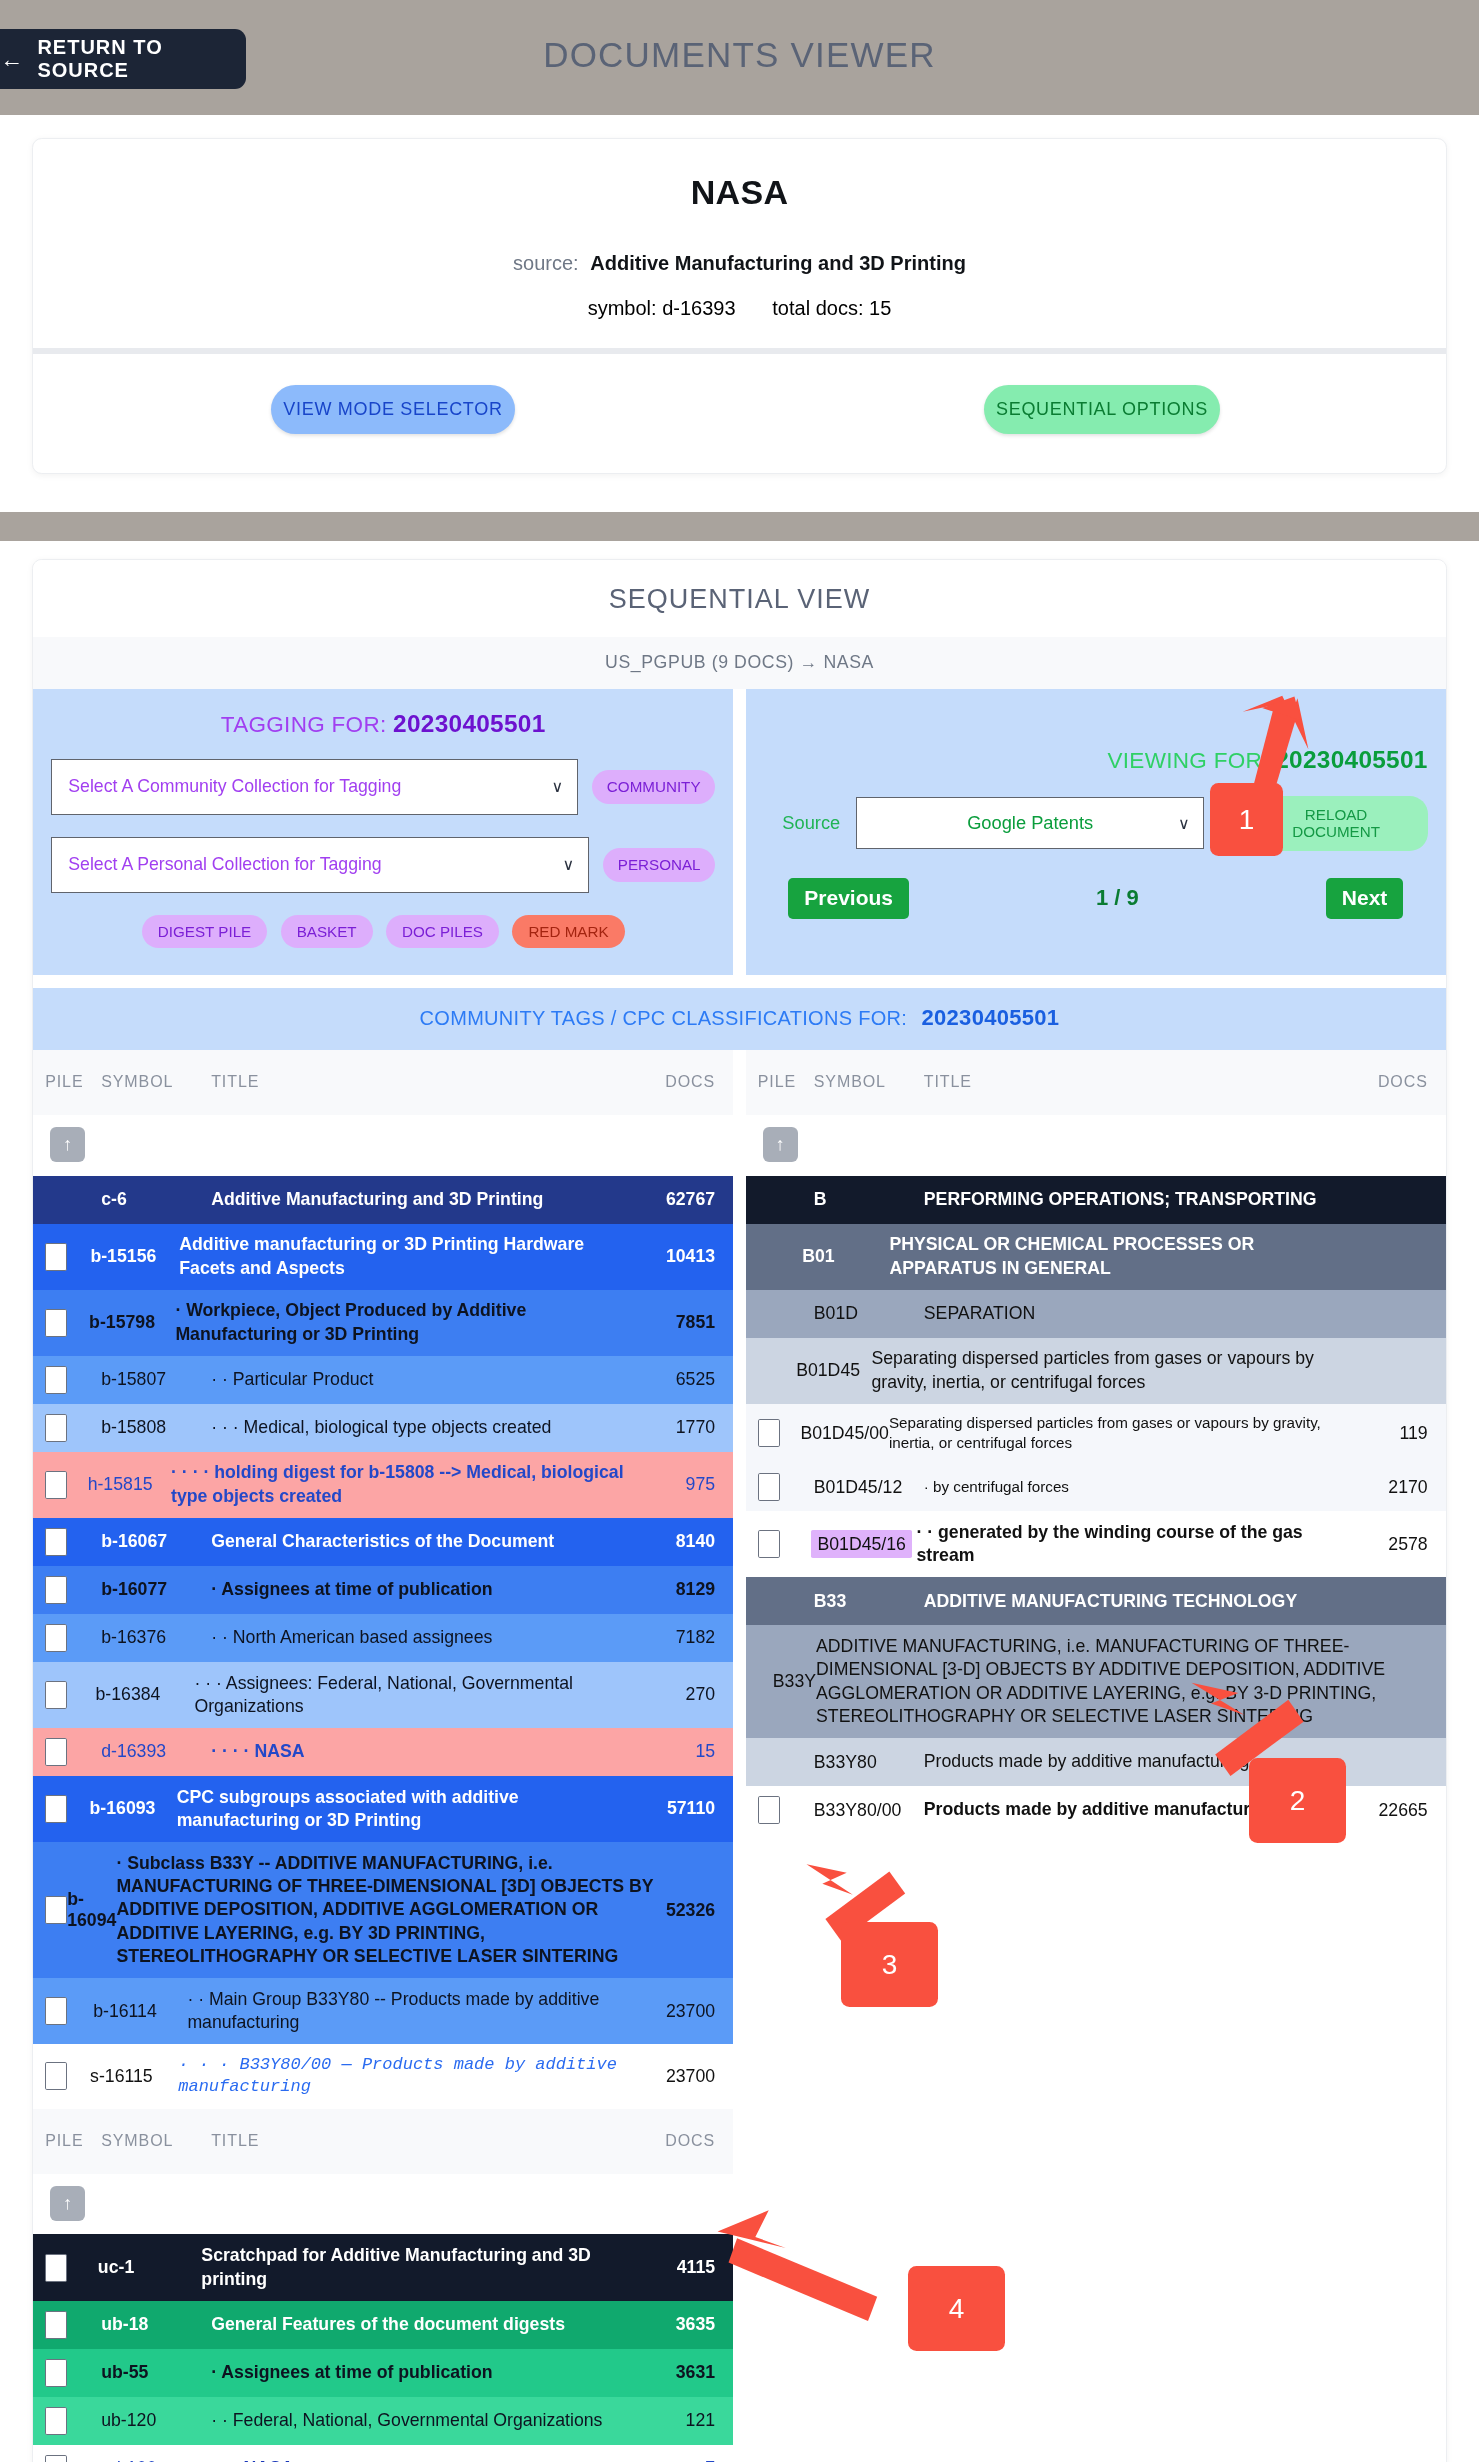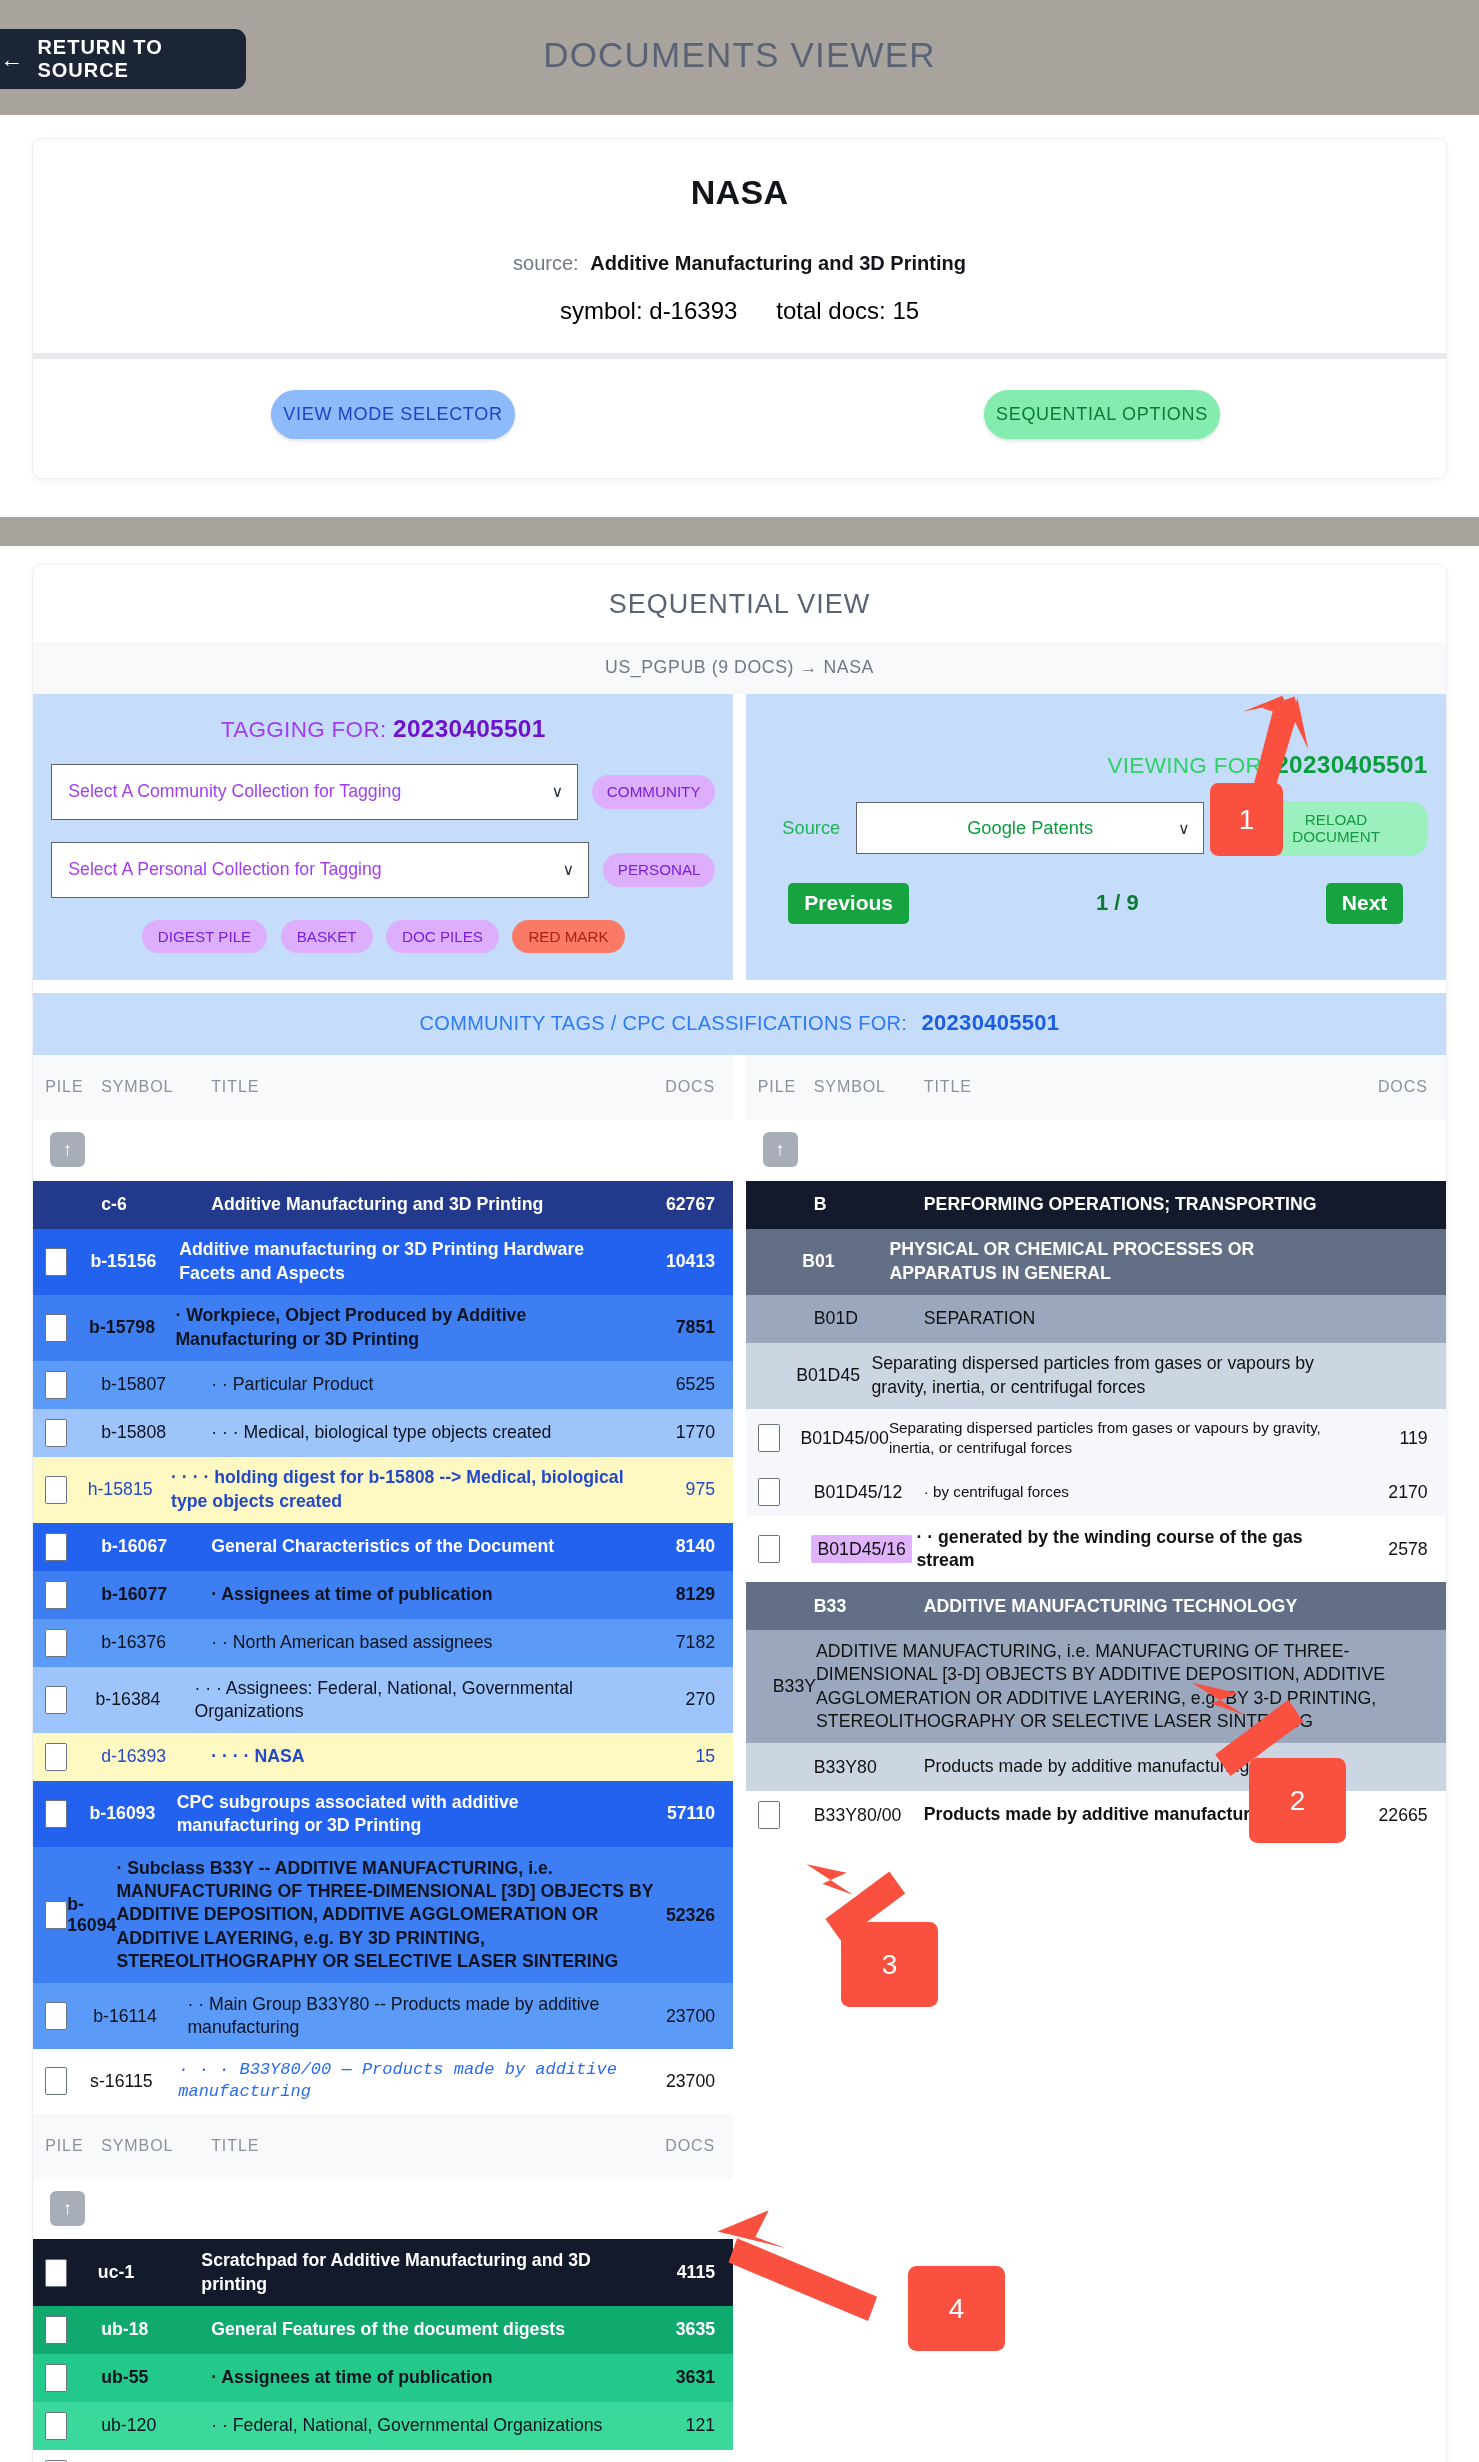--- a/index.html
+++ b/index.html
@@ -41,21 +41,21 @@
   .card{
     border:1.2px solid #eceef1; border-radius:9.7px; background:#fff;
     box-shadow:0 1.8px 6.1px rgba(0,0,0,.05);
     overflow:hidden;
   }
   .card-body{ padding:34px 0 28px 0; text-align:center; }
   .src-title{ font-size:34px; font-weight:700; color:#111418; letter-spacing:0.3px;}
   .meta-row{ margin-top:40px; font-size:20px; }
   .meta-row .lbl{ color:#6f7886; font-weight:400; }
   .meta-row .val{ color:#111418; font-weight:700; margin-left:6.1px;}
-  .meta-row2{ margin-top:22px; font-size:24px; }
+  .meta-row2{ margin-top:22px; font-size:20px; }
   .meta-row2 .gap{ display:inline-block; width:25.6px; }
   .card-divider{ height:6.1px; background:#e8eaee; }
   .card-actions{
     padding:30.5px 0 39px 0; display:flex; align-items:center;
   }
   .pill-btn{
     border:none; border-radius:24.4px; padding:14px 0;
     font-size:18px; letter-spacing:0.7px; cursor:pointer;
     font-family:"Liberation Sans", sans-serif;
   }
@@ -177,21 +177,21 @@
   .c-title{ flex:1 1 auto; font-size:17.7px; padding-right:12.2px; line-height:1.32;}
   .c-docs{ width:73px; text-align:right; font-size:17.7px;}
 
   
   .r-c6{ background:#23398b; color:#fff; font-weight:700; }
   .r-c6 .c-symbol, .r-c6 .c-title, .r-c6 .c-docs{ font-weight:700; }
   .r-l1{ background:#2362ef; color:#fff; font-weight:700; }
   .r-l2{ background:#3d7ef2; color:#0d1320; font-weight:700; }
   .r-l3{ background:#5b9bf7; color:#0d1320; }
   .r-l4{ background:#9ec5fb; color:#0d1320; }
-  .r-link{ background:#fef9c3; color:#2348c8; }
+  .r-link{ background:#fca5a5; color:#2348c8; }
   .r-link .c-title{ color:#2348c8; font-weight:700;}
   .r-mono .c-title{ font-family:"Liberation Mono", monospace; font-size:17px; color:#2a6bf0; font-weight:400;font-style:italic;}
   .r-mono .c-symbol{ color:#111; }
   .r-mono .c-docs{ color:#111; }
 
   
   .r-b{ background:#121a2b; color:#fff; font-weight:700; }
   .r-b01{ background:#626f87; color:#fff; font-weight:700; }
   .r-b01d{ background:#9aa7bd; color:#111; }
   .r-b01d45{ background:#ccd5e2; color:#111; }

